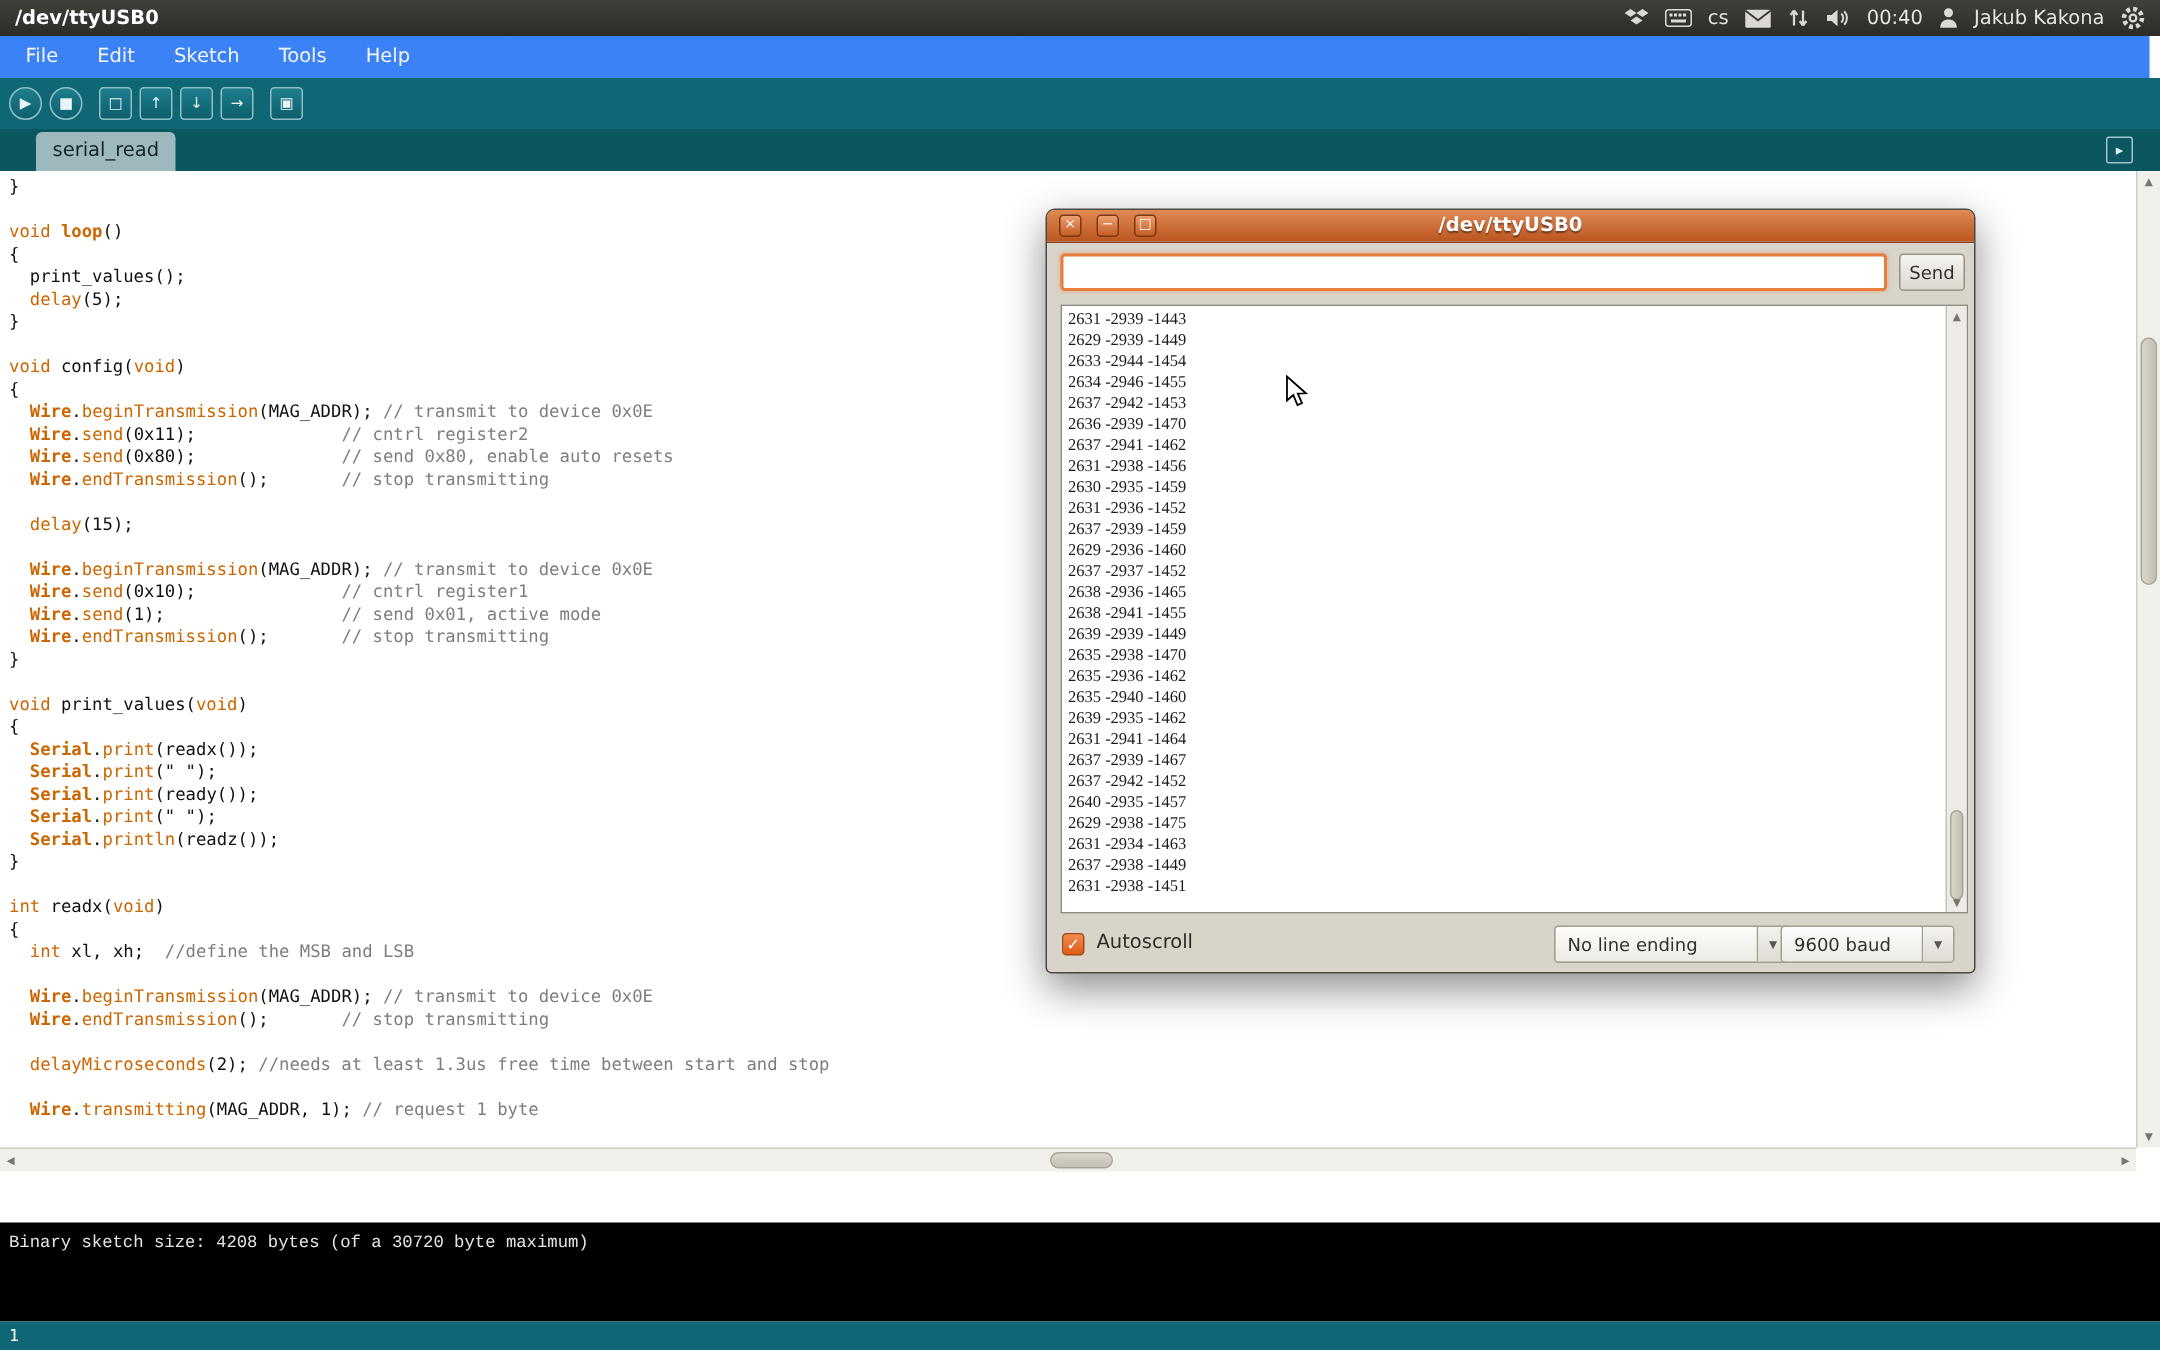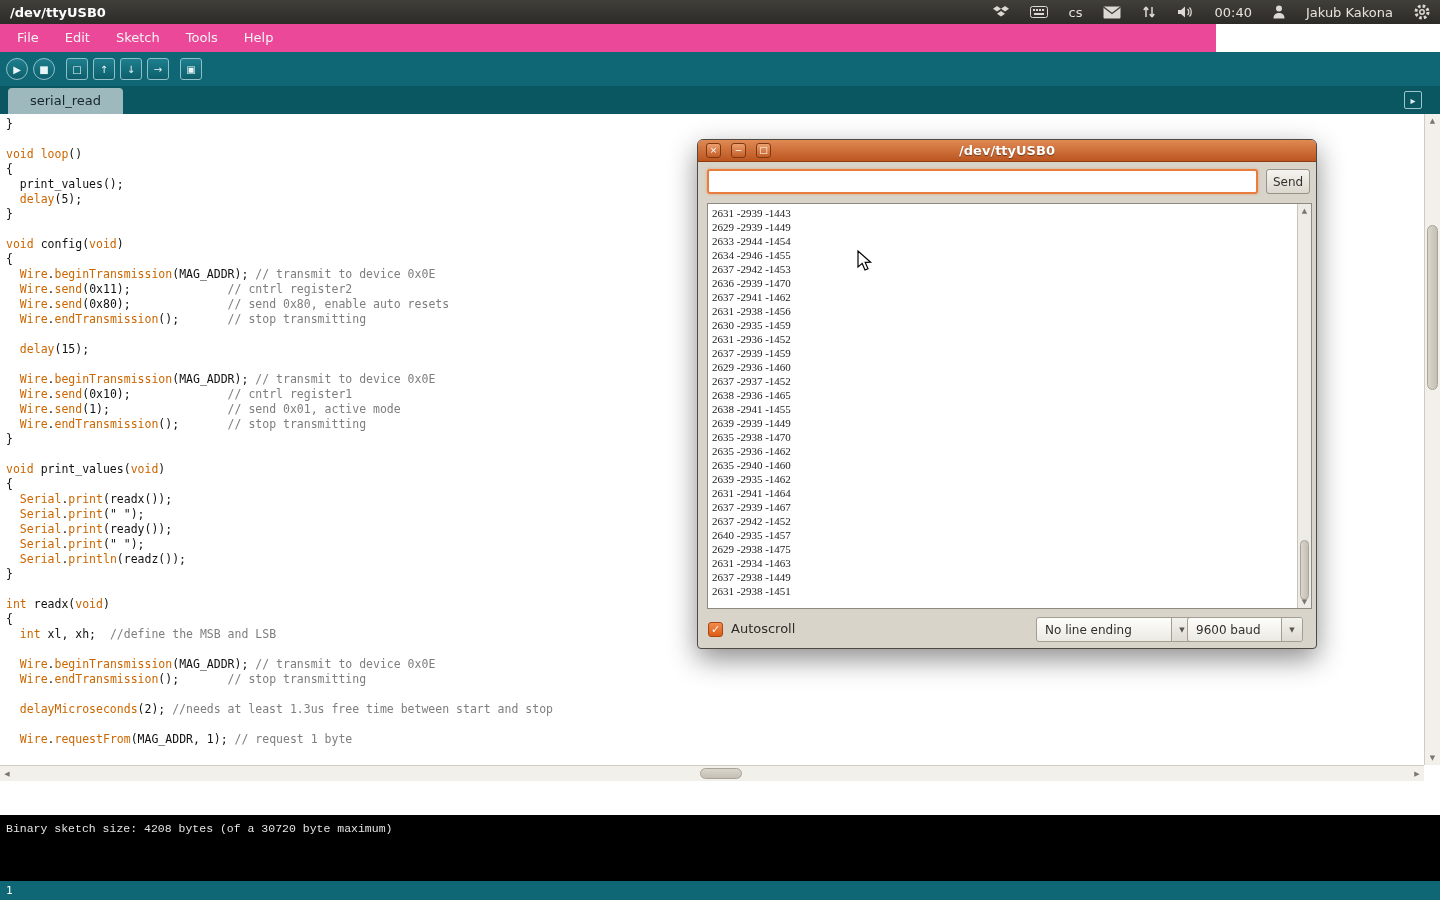--- a/index.html
+++ b/index.html
@@ -2,41 +2,41 @@
 <html><head>
 <meta charset="utf-8">
 <style>
   *{box-sizing:border-box;margin:0;padding:0}
   html,body{width:1440px;height:900px;overflow:hidden;background:#fff;font-family:"DejaVu Sans",sans-serif}
   #stage{position:relative;width:1440px;height:900px}
 
   
   .panel{position:absolute;left:0;top:0;width:1440px;height:24px;background:linear-gradient(#413f3a,#2d2b27);color:#e6e2dc;display:flex;align-items:center;z-index:30}
   .panel-title{font-weight:bold;font-size:13px;padding-left:10px;color:#fff}
-  .panel-right{margin-left:auto;display:flex;align-items:center;gap:21px;padding-right:10px;font-size:13px}
+  .panel-right{margin-left:auto;display:flex;align-items:center;gap:11px;padding-right:10px;font-size:13px}
   .panel-right .txt{color:#e6e2dc;white-space:nowrap}
   .picon{display:flex;align-items:center}
 
   
-  .menubar{position:absolute;left:0;top:24px;width:1216px;height:28px;background:#ec4899;display:flex;align-items:center;padding-left:4px;z-index:5}
+  .menubar{position:absolute;left:0;top:24px;width:1433px;height:28px;background:#3b82f6;display:flex;align-items:center;padding-left:4px;z-index:5}
   .menu-item{color:#f2f4f3;font-size:13px;padding:0 13px;line-height:28px;cursor:default}
   .toolbar{position:absolute;left:0;top:52px;width:1440px;height:34px;background:#0f6775;display:flex;align-items:center;padding-left:6px;z-index:5}
   .tool-btn{width:22px;height:22px;margin-right:5px;border:1px solid #8fc0c9;background:linear-gradient(#1e7e8d,#0d5f6c);display:flex;align-items:center;justify-content:center;border-radius:3px;color:#eaf5f7;font-size:10px}
   .tool-btn.round{border-radius:50%}
   .tool-btn.gap{margin-left:6px}
   .tabbar{position:absolute;left:0;top:86px;width:1440px;height:28px;background:#0a5762;z-index:5}
-  .tab{position:absolute;left:8px;bottom:0;height:26px;padding:0 22px;background:#9db9be;border-radius:4px 4px 0 0;font-size:13px;color:#16262a;line-height:26px}
+  .tab{position:absolute;left:24px;bottom:0;height:26px;padding:0 11px;background:#9db9be;border-radius:4px 4px 0 0;font-size:13px;color:#16262a;line-height:26px}
   .tab-menu-btn{position:absolute;right:18px;top:5px;width:18px;height:18px;border:1px solid #9fc6cc;border-radius:2px;color:#dfeef1;display:flex;align-items:center;justify-content:center;font-size:10px}
 
   
   .editor{position:absolute;left:0;top:114px;width:1424px;height:651px;background:#fff;overflow:hidden;padding:3px 0 0 6px}
   .code-line{font-family:"DejaVu Sans Mono",monospace;font-size:11.5px;line-height:15px;white-space:pre}
   .code-line .p{color:#111}
   .code-line .k{color:#cc6600}
-  .code-line .b{color:#cc6600;font-weight:normal}
+  .code-line .b{color:#cc6600;font-weight:bold}
   .code-line .c{color:#7e7e7e}
 
   
   .vscroll{position:absolute;right:0;top:114px;width:16px;height:651px;background:#f2f0ea;border-left:1px solid #d0ccc3;z-index:4}
   .vscroll .thumb{position:absolute;left:2px;top:111px;width:11px;height:165px;background:linear-gradient(90deg,#dad6cd,#c4bfb4);border:1px solid #a9a398;border-radius:6px}
   .scroll-arrow{position:absolute;display:flex;align-items:center;justify-content:center;font-size:7px;color:#7a766e}
   .vscroll .up{top:0;left:0;width:15px;height:14px}
   .vscroll .down{bottom:0;left:0;width:15px;height:14px}
   .hscroll{position:absolute;left:0;top:765px;width:1424px;height:16px;background:#f2f0ea;border-top:1px solid #d0ccc3;z-index:4}
   .hscroll .thumb{position:absolute;left:700px;top:2px;width:42px;height:11px;background:linear-gradient(#dad6cd,#c4bfb4);border:1px solid #a9a398;border-radius:6px}
@@ -214,21 +214,21 @@
         <div class="code-line">&nbsp;</div>
         <div class="code-line"><span class="k">int</span><span class="p"> readx(</span><span class="k">void</span><span class="p">)</span></div>
         <div class="code-line"><span class="p">{</span></div>
         <div class="code-line"><span class="p">  </span><span class="k">int</span><span class="p"> xl, xh;  </span><span class="c">//define the MSB and LSB</span></div>
         <div class="code-line">&nbsp;</div>
         <div class="code-line"><span class="p">  </span><span class="b">Wire</span><span class="p">.</span><span class="k">beginTransmission</span><span class="p">(MAG_ADDR); </span><span class="c">// transmit to device 0x0E</span></div>
         <div class="code-line"><span class="p">  </span><span class="b">Wire</span><span class="p">.</span><span class="k">endTransmission</span><span class="p">();       </span><span class="c">// stop transmitting</span></div>
         <div class="code-line">&nbsp;</div>
         <div class="code-line"><span class="p">  </span><span class="k">delayMicroseconds</span><span class="p">(2); </span><span class="c">//needs at least 1.3us free time between start and stop</span></div>
         <div class="code-line">&nbsp;</div>
-        <div class="code-line"><span class="p">  </span><span class="b">Wire</span><span class="p">.</span><span class="k">requestFrom</span><span class="p">(MAG_ADDR, 1); </span><span class="c">// request 1 byte</span></div>
+        <div class="code-line"><span class="p">  </span><span class="b">Wire</span><span class="p">.</span><span class="k">transmitting</span><span class="p">(MAG_ADDR, 1); </span><span class="c">// request 1 byte</span></div>
       </div>
   </div>
 
   <div class="vscroll">
     <div class="scroll-arrow up">▲</div>
     <div class="thumb"></div>
     <div class="scroll-arrow down">▼</div>
   </div>
 
   <div class="hscroll">

